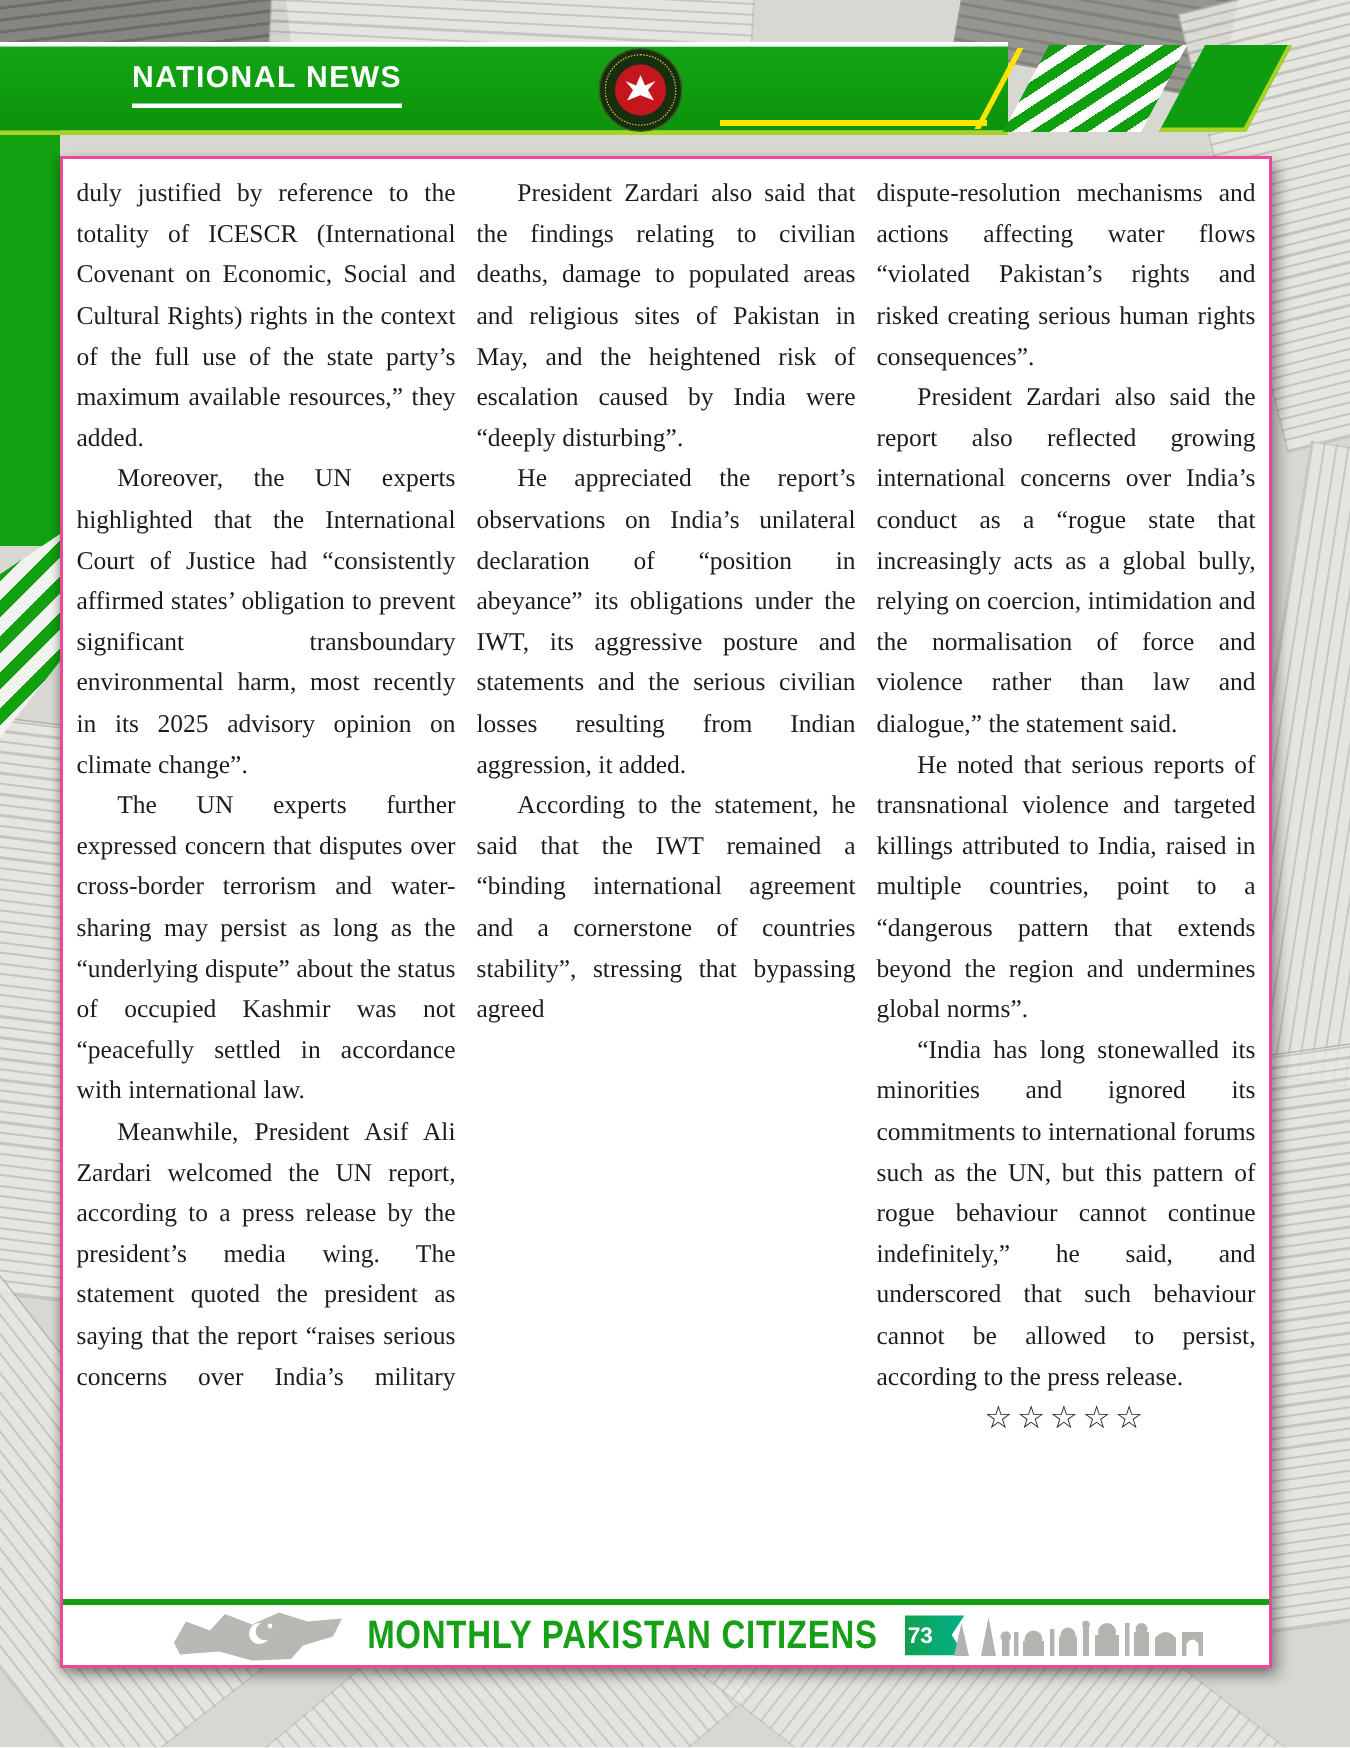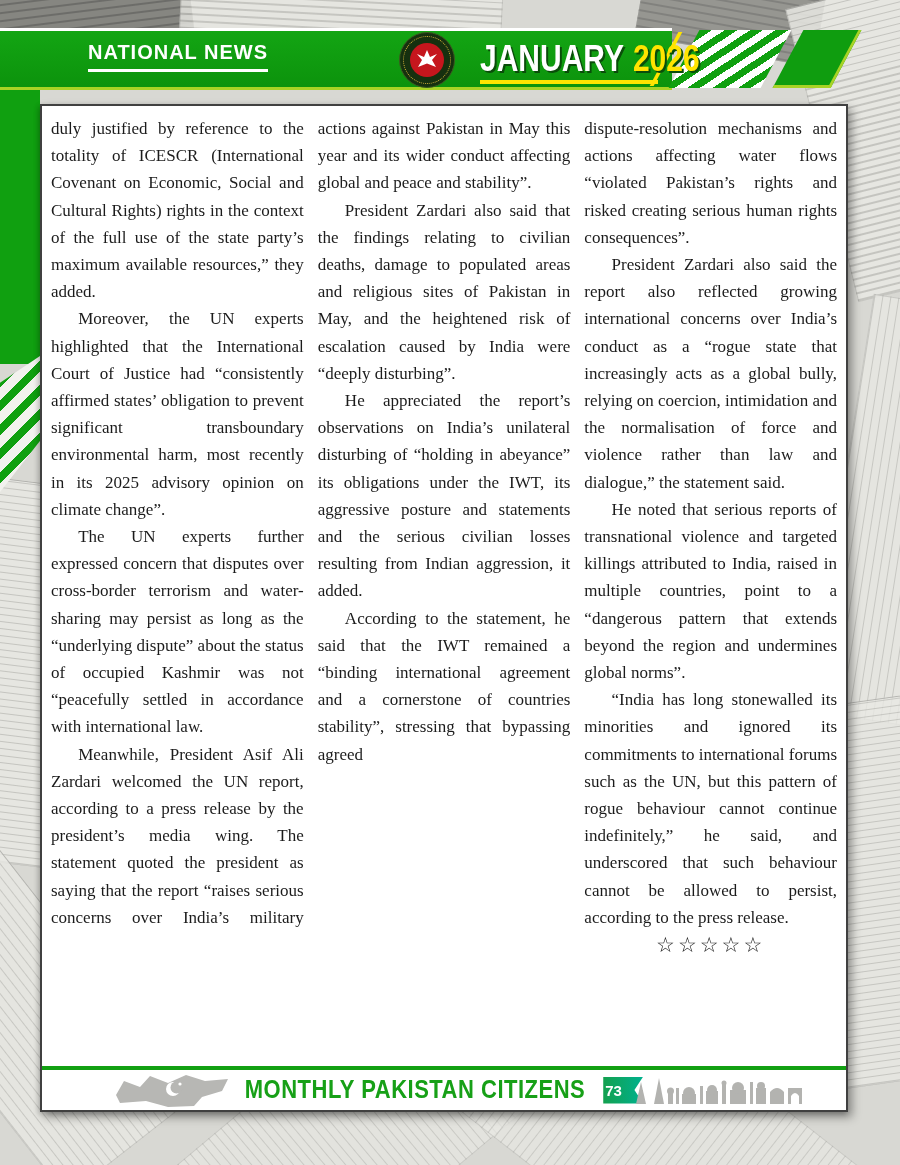--- a/index.html
+++ b/index.html
@@ -38,21 +38,21 @@
   .logo .core{width:34px;height:34px;border-radius:50%;background:#c5161d;display:flex;
       align-items:center;justify-content:center;}
   .issue{position:absolute;left:480px;top:10px;white-space:nowrap;}
   .issue .m,.issue .y{display:inline-block;font-weight:800;font-size:30px;letter-spacing:0px;
       transform:scaleY(1.22);transform-origin:top;}
   .issue .m{color:#ffffff;text-shadow:2px 2px 0 #0a4d0a;}
   .issue .y{color:#ffe400;text-shadow:2px 2px 0 #0a4d0a;margin-left:9px;}
   .issue-underline{position:absolute;left:480px;top:52px;width:178px;height:4px;background:#ffe400;}
   
   .content-box{position:absolute;left:40px;top:104px;width:808px;height:1008px;background:#ffffff;
-      border:2px solid #404040;box-sizing:border-box;z-index:4;
+      border:2px solid #ec4899;box-sizing:border-box;z-index:4;
       box-shadow:4px 5px 9px rgba(0,0,0,.38),-2px 2px 5px rgba(0,0,0,.18);}
   .columns{display:flex;gap:14px;padding:9px 9px 0 9px;height:952px;overflow:hidden;}
   .col{flex:1 1 0;min-width:0;}
   .col p{margin:0;font-family:"Liberation Serif","DejaVu Serif",serif;font-size:17px;
       line-height:27.2px;color:#1b1b1b;text-align:justify;}
   .col p.indent{text-indent:1.6em;}
   .col p.cont-end{text-align-last:justify;font-family:Liberation Serif, serif;}
   .stars{margin-top:2px;text-align:center;font-size:21px;letter-spacing:3px;color:#222;}
   
   .footer{position:absolute;left:0;bottom:0;width:100%;height:44px;margin-top:36px;}
@@ -94,38 +94,34 @@
     <div class="endcap"></div>
     <div class="section-label">NATIONAL NEWS</div>
     <div class="logo">
       <div class="ring"></div>
       <div class="core">
         <svg width="26" height="26" viewBox="0 0 26 26">
           <path d="M13 3 L16 10 L23 7 L18 13 L22 20 L13 16.5 L4 20 L8 13 L3 7 L10 10 Z" fill="#ffffff"></path>
         </svg>
       </div>
     </div>
-    <div class="issue">
-      <span class="m">JANUARY</span><span class="y">2026</span>
-    </div>
     <div class="issue-underline"></div>
   </div>
 
   <div class="content-box">
     <div class="columns">
       <div class="col">
         <p>duly justified by reference to the totality of ICESCR (International Covenant on Economic, Social and Cultural Rights) rights in the context of the full use of the state party’s maximum available resources,” they added.</p>
         <p class="indent">Moreover, the UN experts highlighted that the International Court of Justice had “consistently affirmed states’ obligation to prevent significant transboundary environmental harm, most recently in its 2025 advisory opinion on climate change”.</p>
         <p class="indent">The UN experts further expressed concern that disputes over cross-border terrorism and water-sharing may persist as long as the “underlying dispute” about the status of occupied Kashmir was not “peacefully settled in accordance with international law.</p>
         <p class="indent cont-end">Meanwhile, President Asif Ali Zardari welcomed the UN report, according to a press release by the president’s media wing. The statement quoted the president as saying that the report “raises serious concerns over India’s military</p>
       </div>
       <div class="col">
-        <p>actions against Pakistan in May this year and its wider conduct affecting global and peace and stability”.</p>
         <p class="indent">President Zardari also said that the findings relating to civilian deaths, damage to populated areas and religious sites of Pakistan in May, and the heightened risk of escalation caused by India were “deeply disturbing”.</p>
-        <p class="indent">He appreciated the report’s observations on India’s unilateral disturbing of “holding in abeyance” its obligations under the IWT, its aggressive posture and statements and the serious civilian losses resulting from Indian aggression, it added.</p>
+        <p class="indent">He appreciated the report’s observations on India’s unilateral declaration of “position in abeyance” its obligations under the IWT, its aggressive posture and statements and the serious civilian losses resulting from Indian aggression, it added.</p>
         <p class="indent cont-end">According to the statement, he said that the IWT remained a “binding international agreement and a cornerstone of countries stability”, stressing that bypassing agreed</p>
       </div>
       <div class="col">
         <p>dispute-resolution mechanisms and actions affecting water flows “violated Pakistan’s rights and risked creating serious human rights consequences”.</p>
         <p class="indent">President Zardari also said the report also reflected growing international concerns over India’s conduct as a “rogue state that increasingly acts as a global bully, relying on coercion, intimidation and the normalisation of force and violence rather than law and dialogue,” the statement said.</p>
         <p class="indent">He noted that serious reports of transnational violence and targeted killings attributed to India, raised in multiple countries, point to a “dangerous pattern that extends beyond the region and undermines global norms”.</p>
         <p class="indent">“India has long stonewalled its minorities and ignored its commitments to international forums such as the UN, but this pattern of rogue behaviour cannot continue indefinitely,” he said, and underscored that such behaviour cannot be allowed to persist, according to the press release.</p>
         <div class="stars">☆☆☆☆☆</div>
       </div>
     </div>

